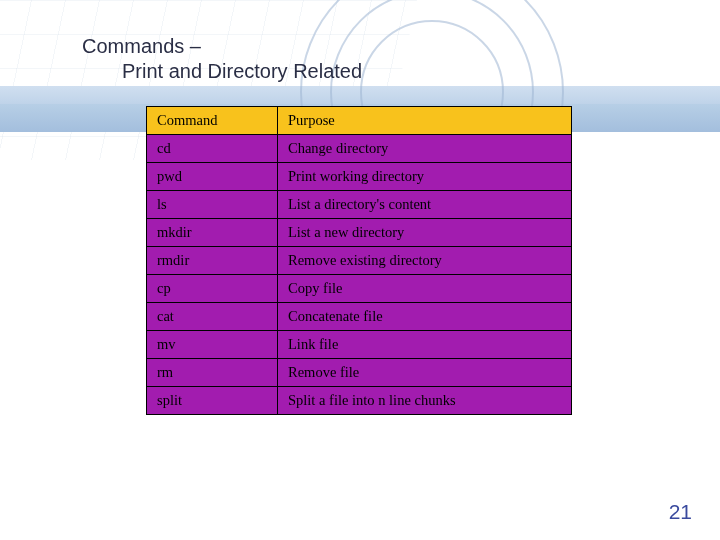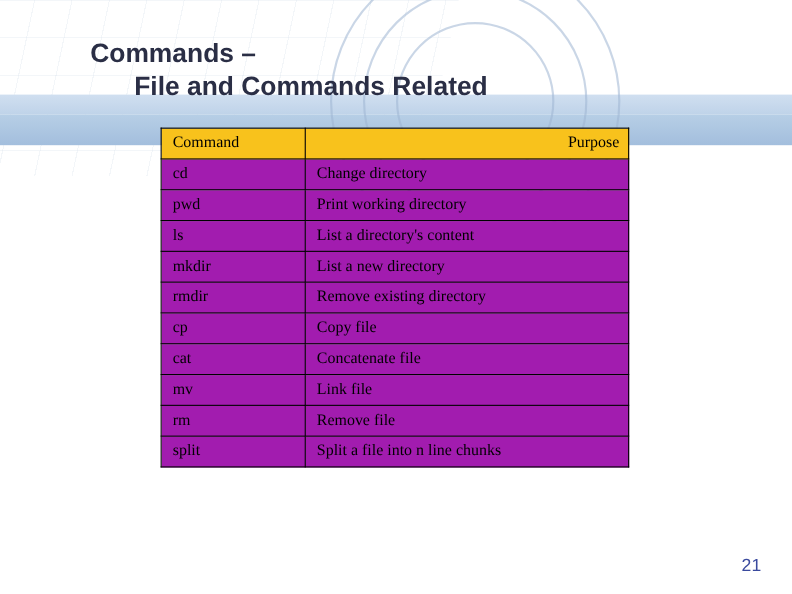--- a/index.html
+++ b/index.html
@@ -13,49 +13,49 @@
   .bg .c{position:absolute;border:2px solid #9fb6d3;border-radius:50%;}
   .bg .c1{width:260px;height:260px;left:0;top:0;}
   .bg .c2{width:200px;height:200px;left:30px;top:30px;}
   .bg .c3{width:140px;height:140px;left:60px;top:60px;}
   .bg .grid{position:absolute;top:0;left:-20px;width:420px;height:160px;
     background-image:
       repeating-linear-gradient(to right,rgba(120,150,190,.25) 0 1px,transparent 1px 34px),
       repeating-linear-gradient(to bottom,rgba(120,150,190,.25) 0 1px,transparent 1px 34px);
     transform:skewX(-12deg);opacity:.35}
   .content{position:relative;z-index:1;}
-  h1{margin:0;padding:34px 0 0 82px;font-size:24px;font-weight:bold;color:#2a2e45;line-height:1.25;}
+  h1{margin:0;padding:34px 0 0 82px;font-size:20px;font-weight:normal;color:#2a2e45;line-height:1.25;}
   h1 .indent{display:block;padding-left:40px;}
   .table-wrap{margin:22px 0 0 146px;width:426px;}
   table{border-collapse:collapse;width:100%;font-size:14.5px;}
   th,td{border:1.5px solid #000;padding:5px 8px 5px 10px;text-align:left;vertical-align:middle;font-family:Liberation Serif, serif;}
   th{background:#f8c21c;font-weight:normal;}
   th.cmd{width:112px;text-align:left;}
-  th.purpose{text-align:right;}
+  th.purpose{text-align:left;}
   td{background:#a21caf;}
-  .pagenum{position:absolute;right:28px;bottom:16px;color:#3a4a9e;font-size:16px;z-index:2;}
+  .pagenum{position:absolute;right:28px;bottom:16px;color:#3a4a9e;font-size:21px;z-index:2;}
 </style>
 </head>
 <body>
 
 <div class="bg">
   <div class="grid"></div>
   <div class="band b1"></div>
   <div class="band b2"></div>
   <div class="circles">
     <div class="c c1"></div>
       <div class="c c2"></div>
       <div class="c c3"></div>
   </div>
 </div>
 
 <div class="content">
   <h1>
     <span>Commands –</span>
-    <span class="indent">File and Commands Related</span>
+    <span class="indent">Print and Directory Related</span>
   </h1>
 
   <div class="table-wrap">
     <table>
       <thead>
         <tr>
           <th class="cmd">Command</th>
           <th class="purpose">Purpose</th>
         </tr>
       </thead>

